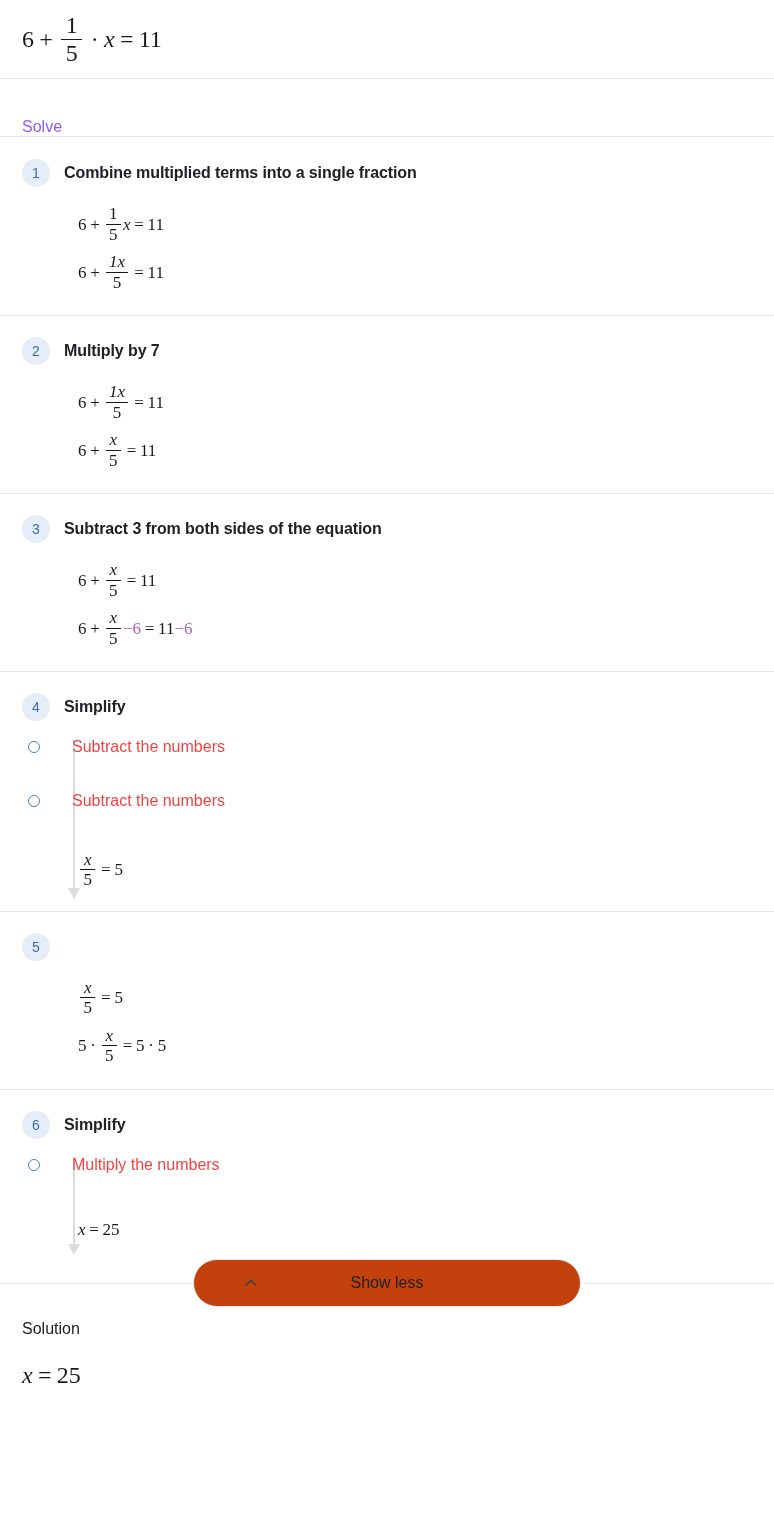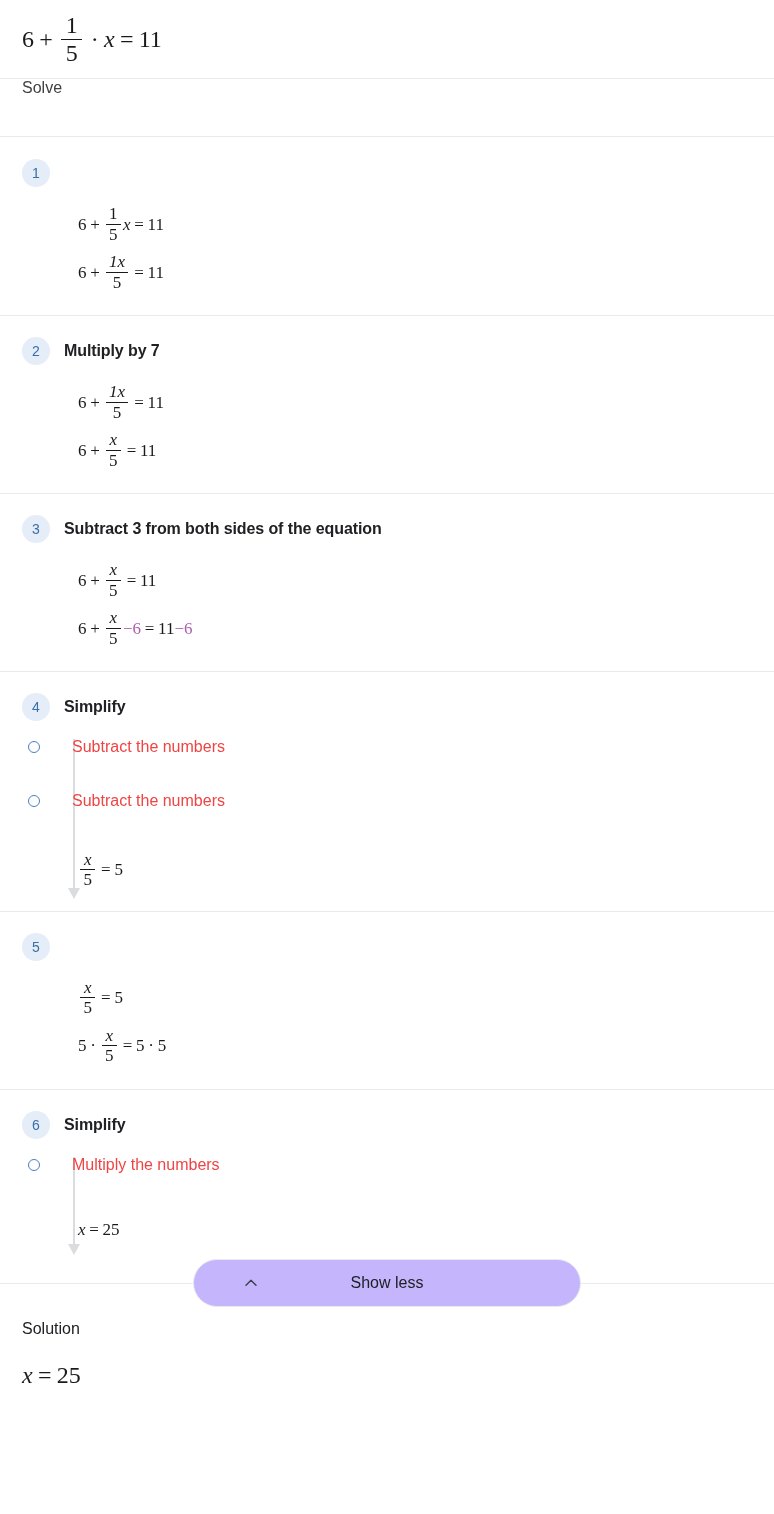--- a/index.html
+++ b/index.html
@@ -55,24 +55,24 @@
     display: flex;
     align-items: center;
     padding-left: 22px;
     border-bottom: 1px solid #e8eaed;
   }
 
   
   .solve-bar {
     height: 58px;
     display: flex;
-    align-items: flex-start;
+    align-items: flex-end;
     padding-left: 22px;
     font-size: 16px;
-    color: #404040;
+    color: #8b5cf6;
     border-bottom: 1px solid #e8eaed;
   }
 
   
   .steps { }
   .step {
     position: relative;
     padding: 22px 0 22px 22px;
   }
   .step + .step::before {
@@ -182,21 +182,21 @@
     background: #e8eaed;
   }
   .showless-btn {
     position: absolute;
     left: 50%;
     top: 50%;
     transform: translate(-50%, -50%);
     width: 388px;
     height: 48px;
     border-radius: 24px;
-    background: #c4b5fd;
+    background: #c2410c;
     border: 1px solid #e8eaed;
     display: flex;
     align-items: center;
     justify-content: center;
     cursor: pointer;
   }
   .showless-chevron {
     position: absolute;
     left: 48px;
     top: 50%;
@@ -243,20 +243,21 @@
 
 <div class="solve-bar">
   <span>Solve</span>
 </div>
 
 <div class="steps">
 
   <div class="step">
     <div class="step-head">
       <div class="badge">1</div>
+      <div class="step-title">Combine multiplied terms into a single fraction</div>
     </div>
     <div class="step-body">
       <div class="math-line tall">
         <span class="math">
           <span class="mn">6</span>
           <span class="mo">+</span>
           <span class="frac">
             <span class="num mn">1</span>
             <span class="bar"></span>
             <span class="den mn">5</span>

